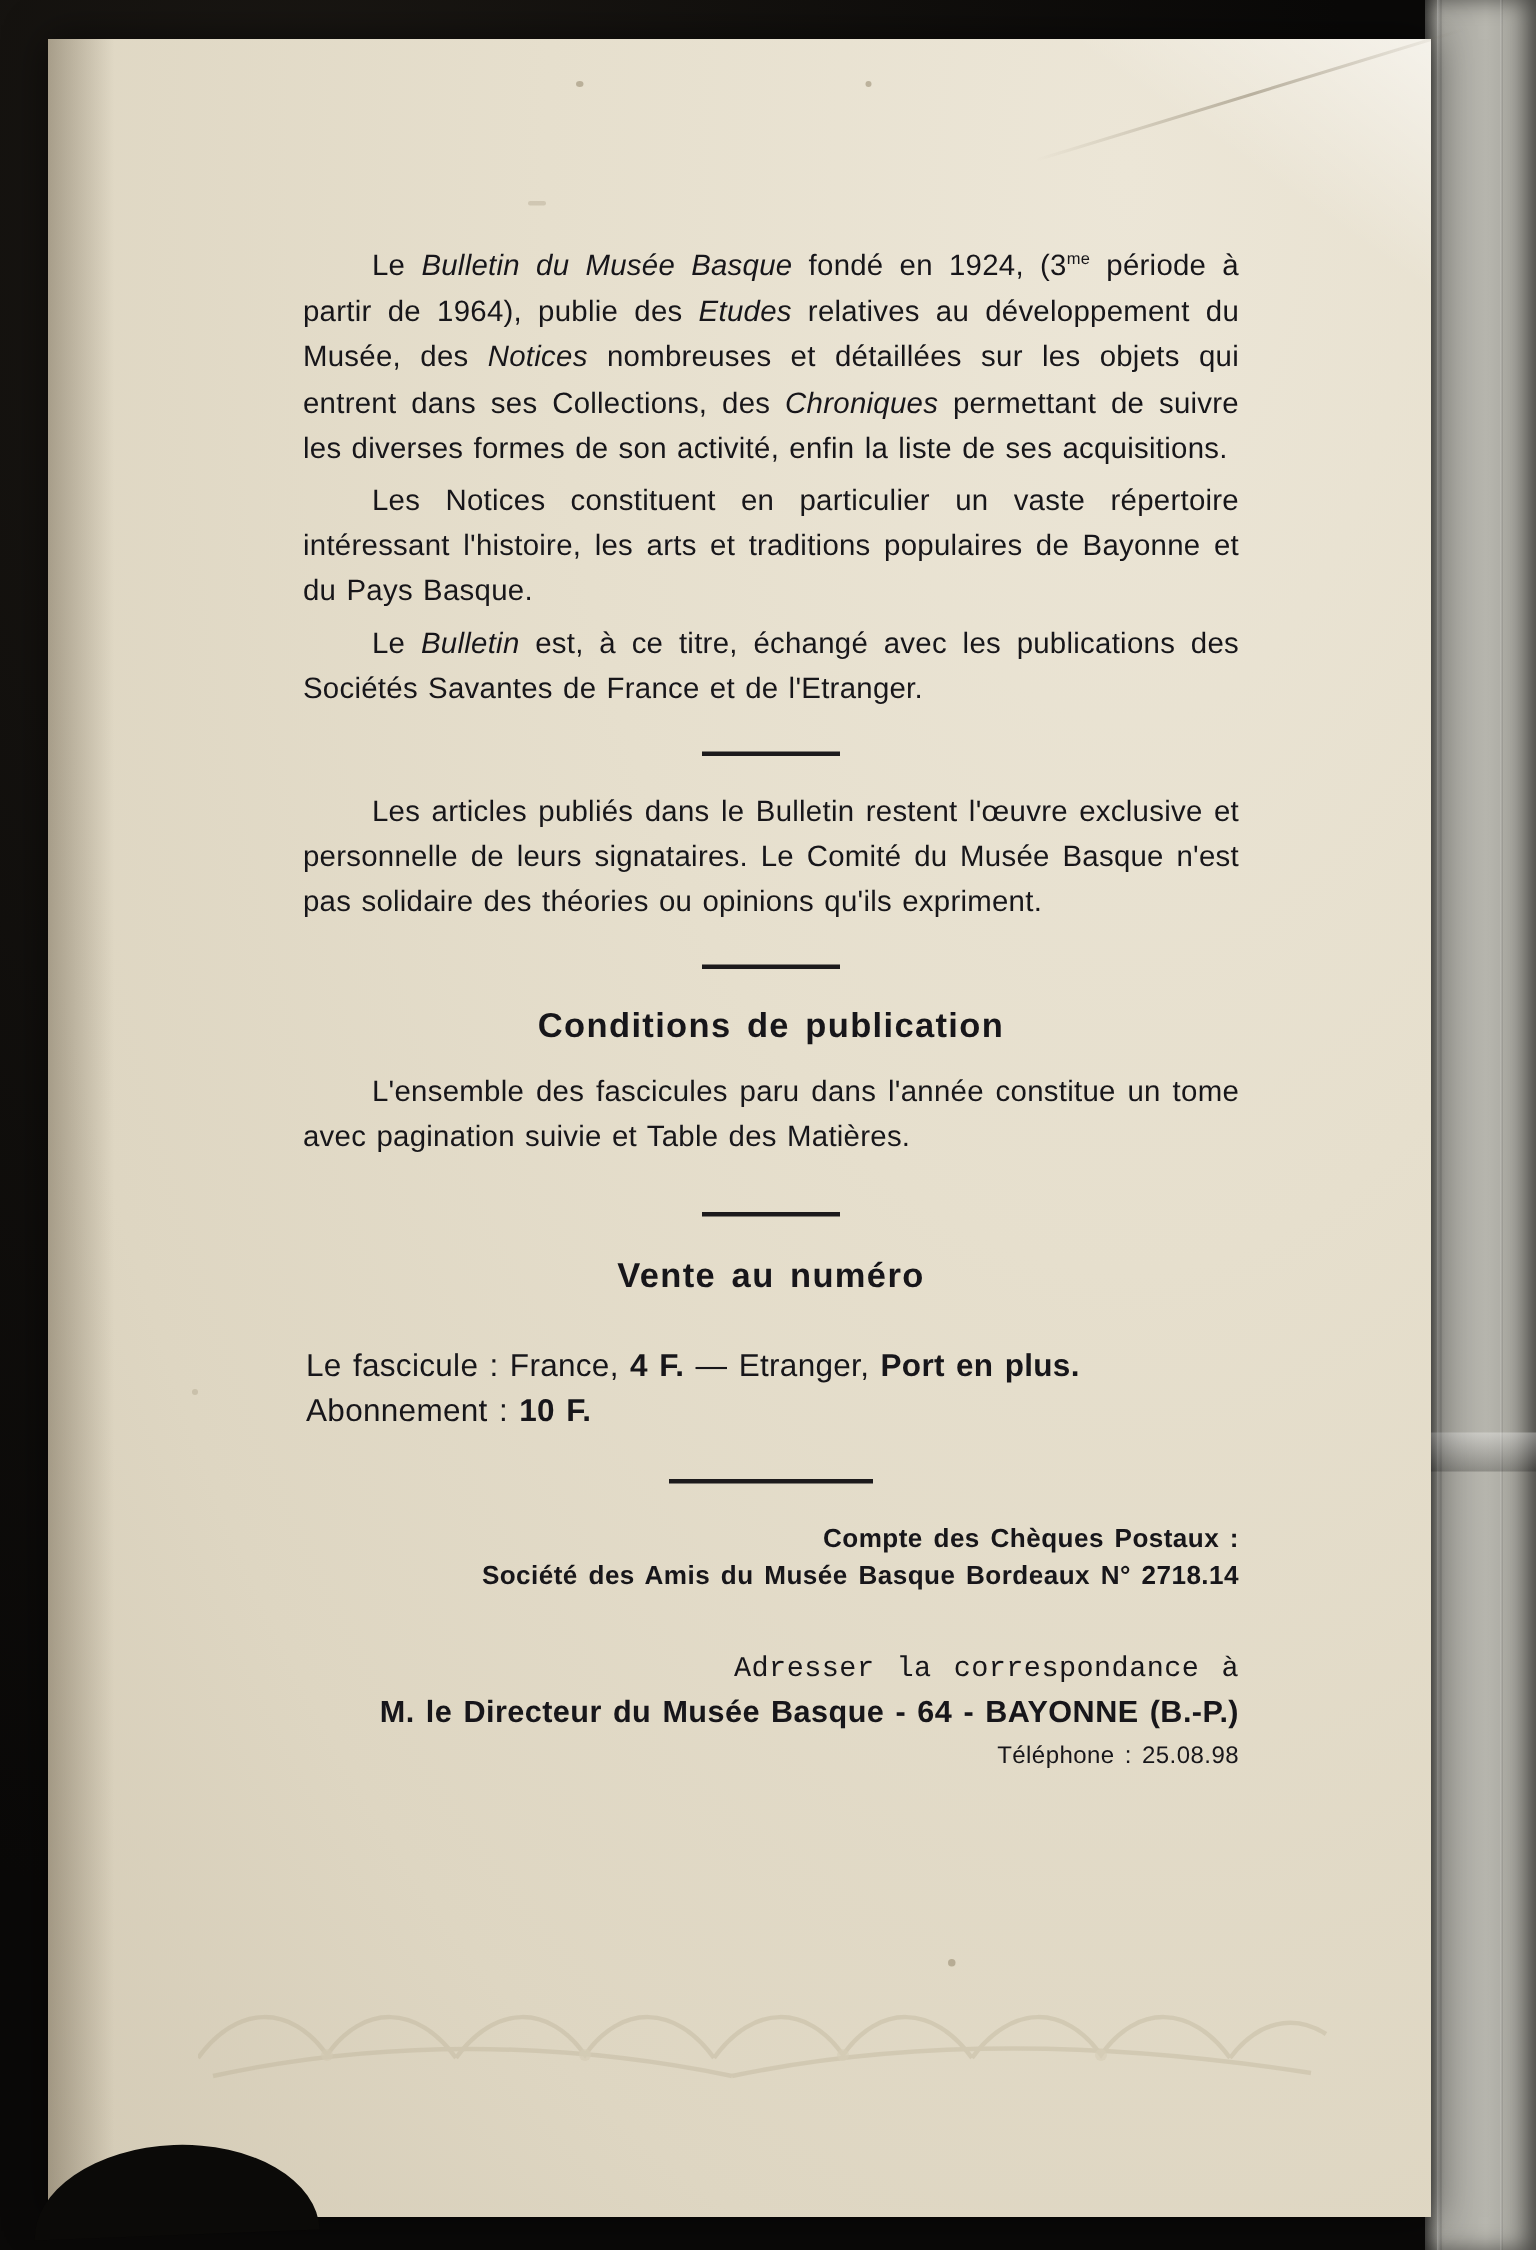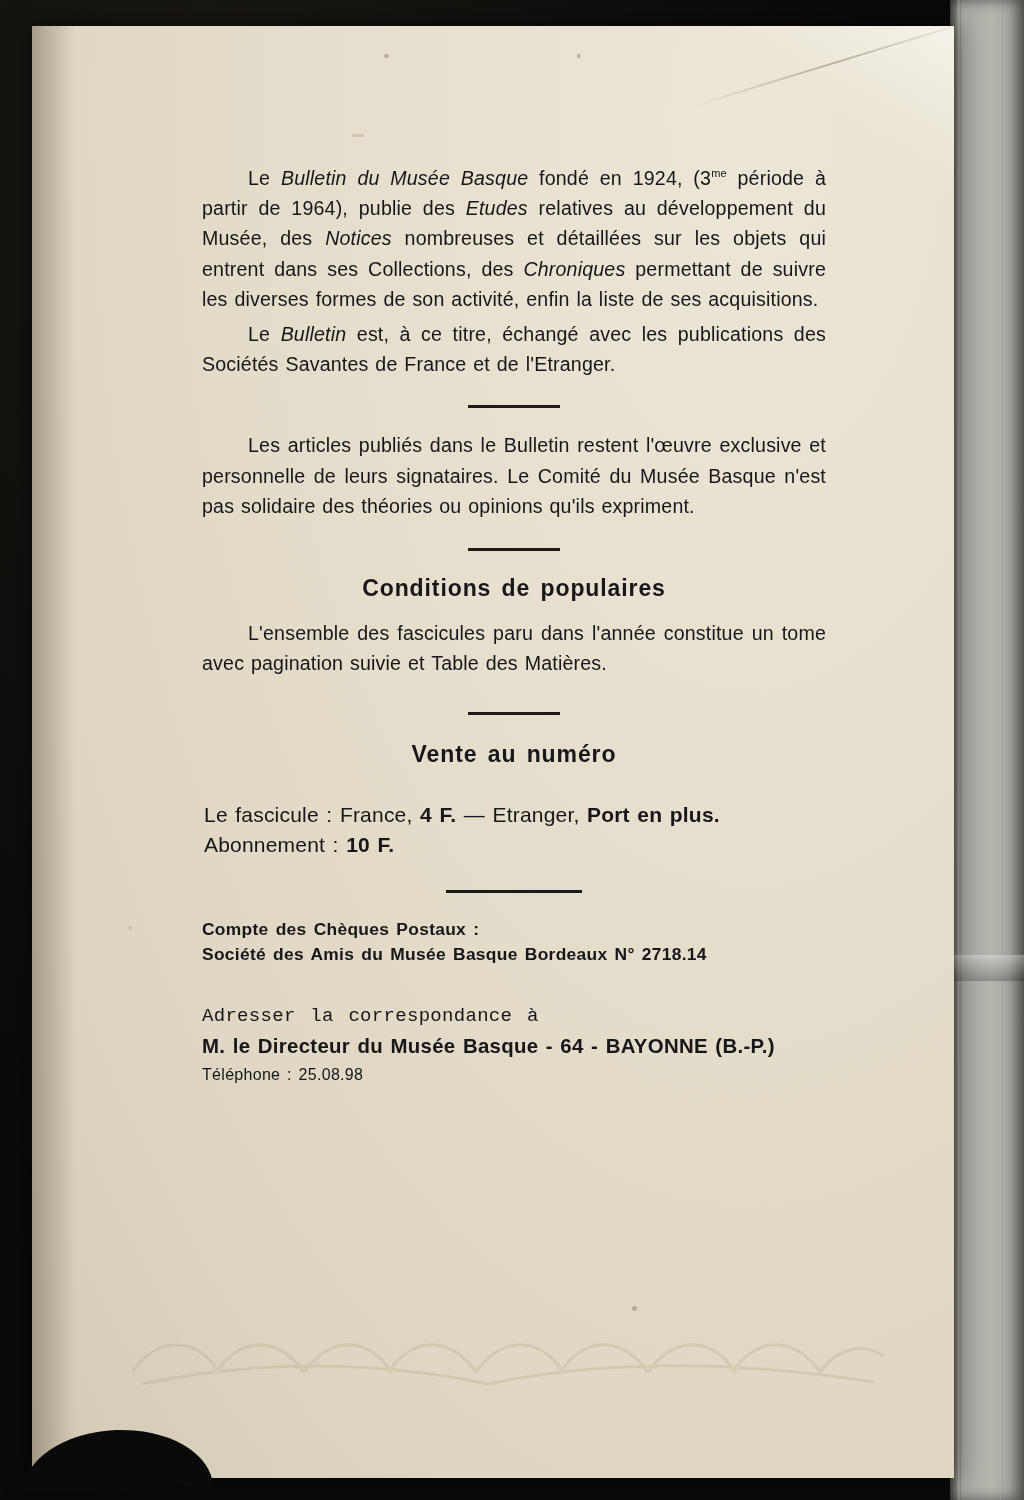--- a/index.html
+++ b/index.html
@@ -165,21 +165,21 @@
     font-size: 21px;
     line-height: 30px;
     letter-spacing: 0.2px;
     word-spacing: 1.5px;
     text-align: left;
     padding-left: 2px;
   }
   .b { font-weight: bold; }
 
   .foot {
-    text-align: left;
+    text-align: right;
     letter-spacing: 0.3px;
   }
   .foot-1 {
     font-size: 17.4px;
     font-weight: bold;
     word-spacing: 2px;
     margin-top: 2px;
   }
   .foot-2 {
     font-size: 17.4px;
@@ -243,30 +243,31 @@
         <circle cx="258" cy="44" r="4"></circle>
         <circle cx="430" cy="44" r="4"></circle>
         <circle cx="602" cy="44" r="4"></circle>
       </g>
     </svg>
 
     <div id="col">
 
       <p class="body-par"><span>Le </span><span class="it">Bulletin du Musée Basque</span><span> fondé en 1924, (3</span><sup style="font-size:11px">me</sup><span> période à partir de 1964), publie des </span><span class="it">Etudes</span><span> relatives au développement du Musée, des </span><span class="it">Notices</span><span> nombreuses et détaillées sur les objets qui entrent dans ses Collections, des </span><span class="it">Chroniques</span><span> permettant de suivre les diverses formes de son activité, enfin la liste de ses acquisitions.</span></p>
 
+      <p class="body-par">Les Notices constituent en particulier un vaste répertoire intéressant l'histoire, les arts et traditions populaires de Bayonne et du Pays Basque.</p>
 
       <p class="body-par"><span>Le </span><span class="it">Bulletin</span><span> est, à ce titre, échangé avec les publications des Sociétés Savantes de France et de l'Etranger.</span></p>
 
       <div class="rule"></div>
 
       <p class="body-par">Les articles publiés dans le Bulletin restent l'œuvre exclusive et personnelle de leurs signataires. Le Comité du Musée Basque n'est pas solidaire des théories ou opinions qu'ils expriment.</p>
 
       <div class="rule"></div>
 
-      <h2 class="sec" style="margin-top:24px">Conditions de populaires</h2>
+      <h2 class="sec" style="margin-top:24px">Conditions de publication</h2>
       <p class="body-par">L'ensemble des fascicules paru dans l'année constitue un tome avec pagination suivie et Table des Matières.</p>
 
       <div class="rule" style="margin-top:34px"></div>
 
       <h2 class="sec" style="margin-top:26px; margin-bottom:32px">Vente au numéro</h2>
 
       <div class="sale-line"><span>Le fascicule : France, </span><span class="b">4 F.</span><span>  —  Etranger, </span><span class="b">Port en plus.</span></div>
 
       <div class="sale-line"><span>Abonnement : </span><span class="b">10 F.</span></div>
 

